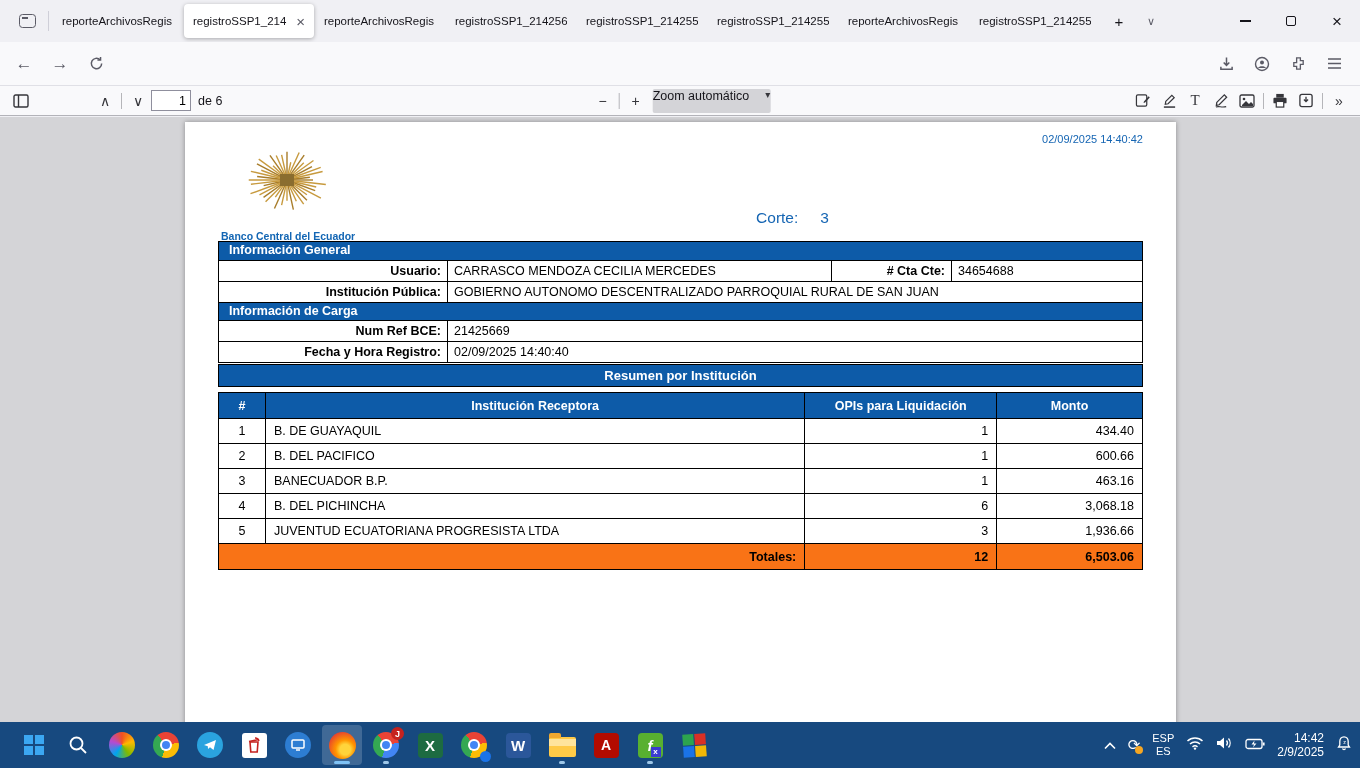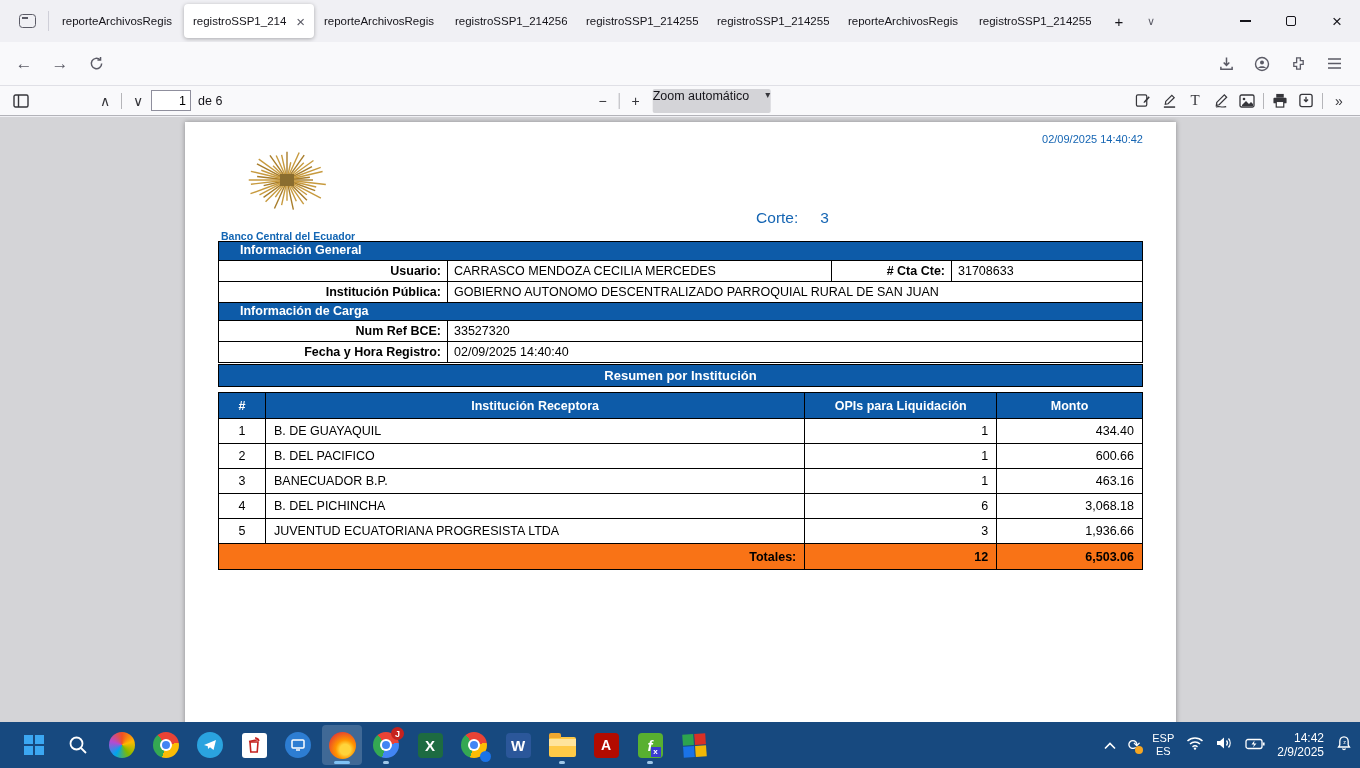--- a/index.html
+++ b/index.html
@@ -66,21 +66,21 @@
   .logo { position:absolute; left:36px; top:20px; width:135px; text-align:center; }
   .logo-caption { margin-top:12px; font-size:10.5px; font-weight:bold; color:#1366b4; text-align:left; }
   .doc-title { position:absolute; left:335px; width:600px; top:28px; text-align:center; color:#1565b3;
                font-weight:bold; font-size:17.5px; line-height:23px; }
   .doc-corte { position:absolute; left:335px; width:545px; top:87px; text-align:center; color:#1565b3; font-size:15.5px; }
   .doc-corte .corte-val { margin-left:22px; }
 
   .doc-tables { position:absolute; left:33px; top:119px; width:925px; font-size:12.5px; color:#000; }
   .tbl { border:1.5px solid #000; }
   .sec-bar { height:18px; background:#0d5ba8; color:#fff; font-weight:bold; font-size:12.5px;
-             line-height:17px; padding-left:21px; }
+             line-height:17px; padding-left:10px; }
   .info-row { display:grid; height:21px; align-items:stretch; border-top:1px solid #000; }
   .r-usuario { grid-template-columns:229px 384px 120px auto; }
   .r-wide { grid-template-columns:229px auto; }
   .cell { display:flex; align-items:center; padding:0 6px; overflow:hidden; white-space:nowrap; }
   .cell.lbl { justify-content:flex-end; font-weight:bold; border-right:1.5px solid #000; }
   .cell.brd { border-right:1.5px solid #000; }
 
   .resumen-bar { margin-top:1px; height:23px; background:#0d5ba8; border:1.5px solid #000; color:#fff;
                  font-weight:bold; text-align:center; line-height:21px; font-size:13px; }
   table.resumen { border-collapse:collapse; width:925px; margin-top:5px; font-size:12.5px; }
@@ -365,30 +365,30 @@
       </div>
 
       <div class="doc-tables">
 
         <div class="tbl">
           <div class="sec-bar" style="border-top:none">Información General</div>
           <div class="info-row r-usuario">
             <div class="cell lbl">Usuario:</div>
             <div class="cell brd">CARRASCO MENDOZA CECILIA MERCEDES</div>
             <div class="cell lbl"># Cta Cte:</div>
-            <div class="cell">31708633</div>
+            <div class="cell">34654688</div>
           </div>
           <div class="info-row r-wide">
             <div class="cell lbl">Institución Pública:</div>
             <div class="cell">GOBIERNO AUTONOMO DESCENTRALIZADO PARROQUIAL RURAL DE SAN JUAN</div>
           </div>
           <div class="sec-bar" style="border-top:1px solid #000">Información de Carga</div>
           <div class="info-row r-wide">
             <div class="cell lbl">Num Ref BCE:</div>
-            <div class="cell">33527320</div>
+            <div class="cell">21425669</div>
           </div>
           <div class="info-row r-wide">
             <div class="cell lbl">Fecha y Hora Registro:</div>
             <div class="cell">02/09/2025 14:40:40</div>
           </div>
         </div>
 
         <div class="resumen-bar">Resumen por Institución</div>
         <table class="resumen">
           <thead>

